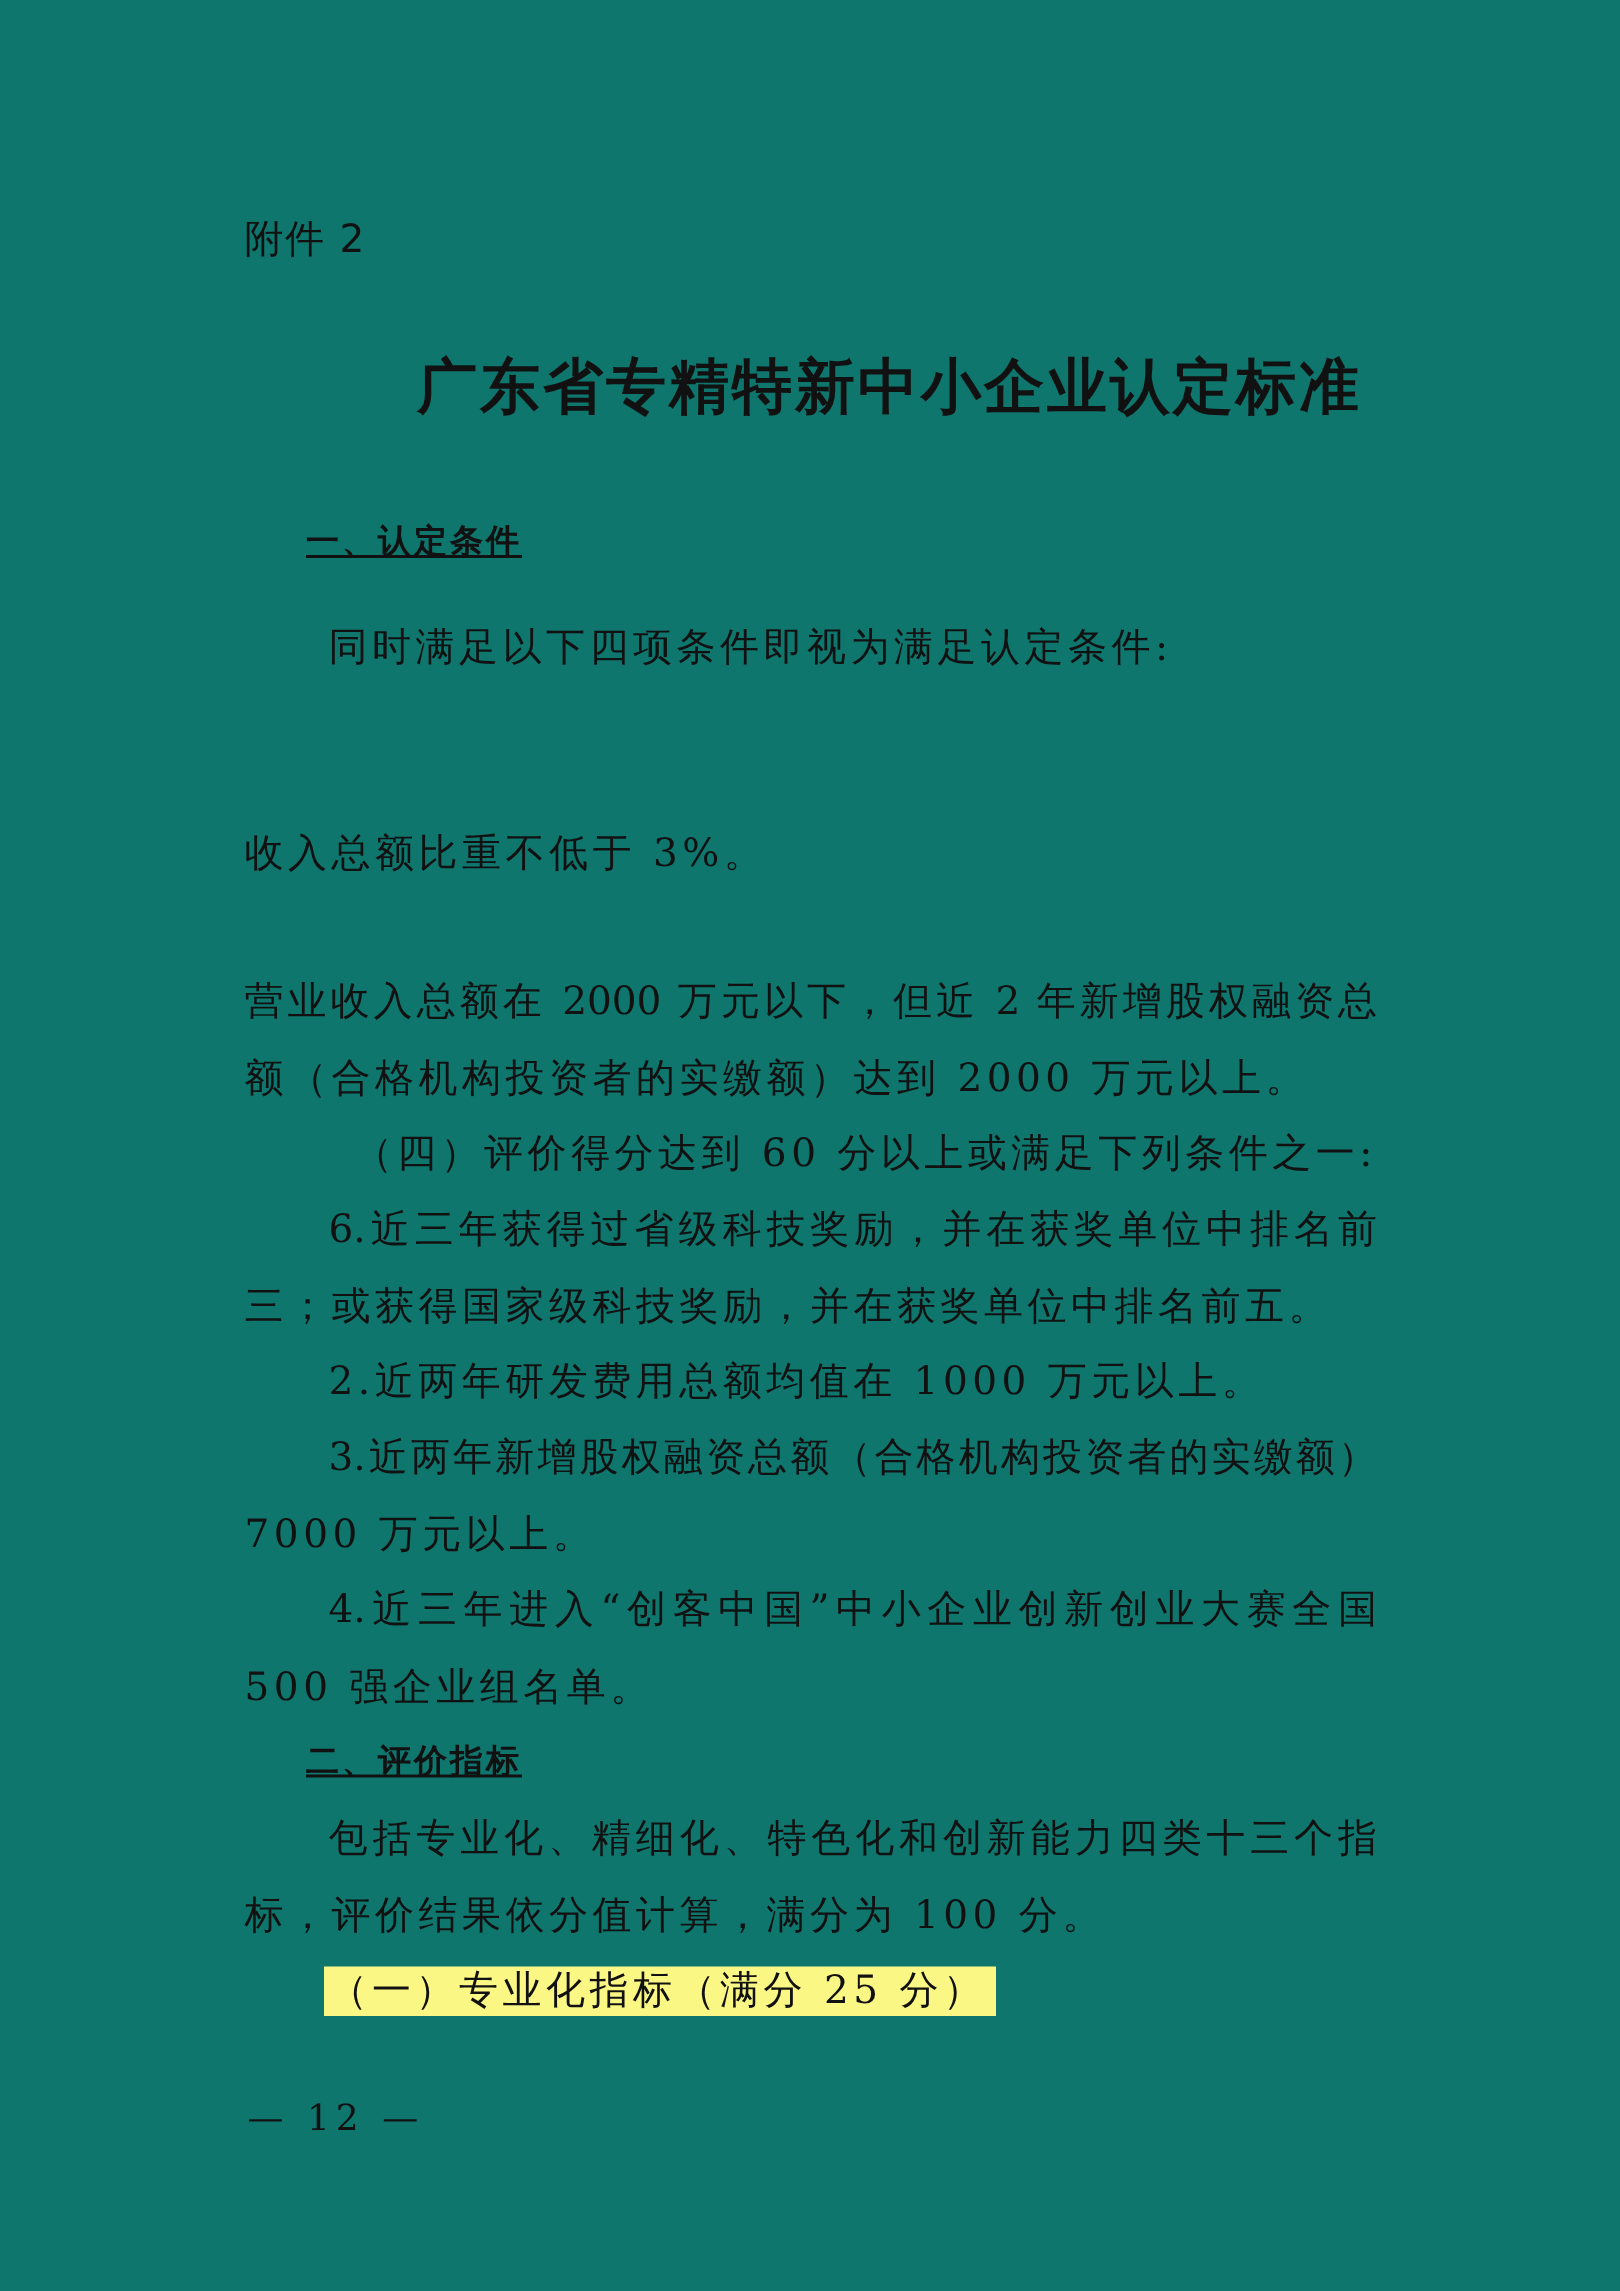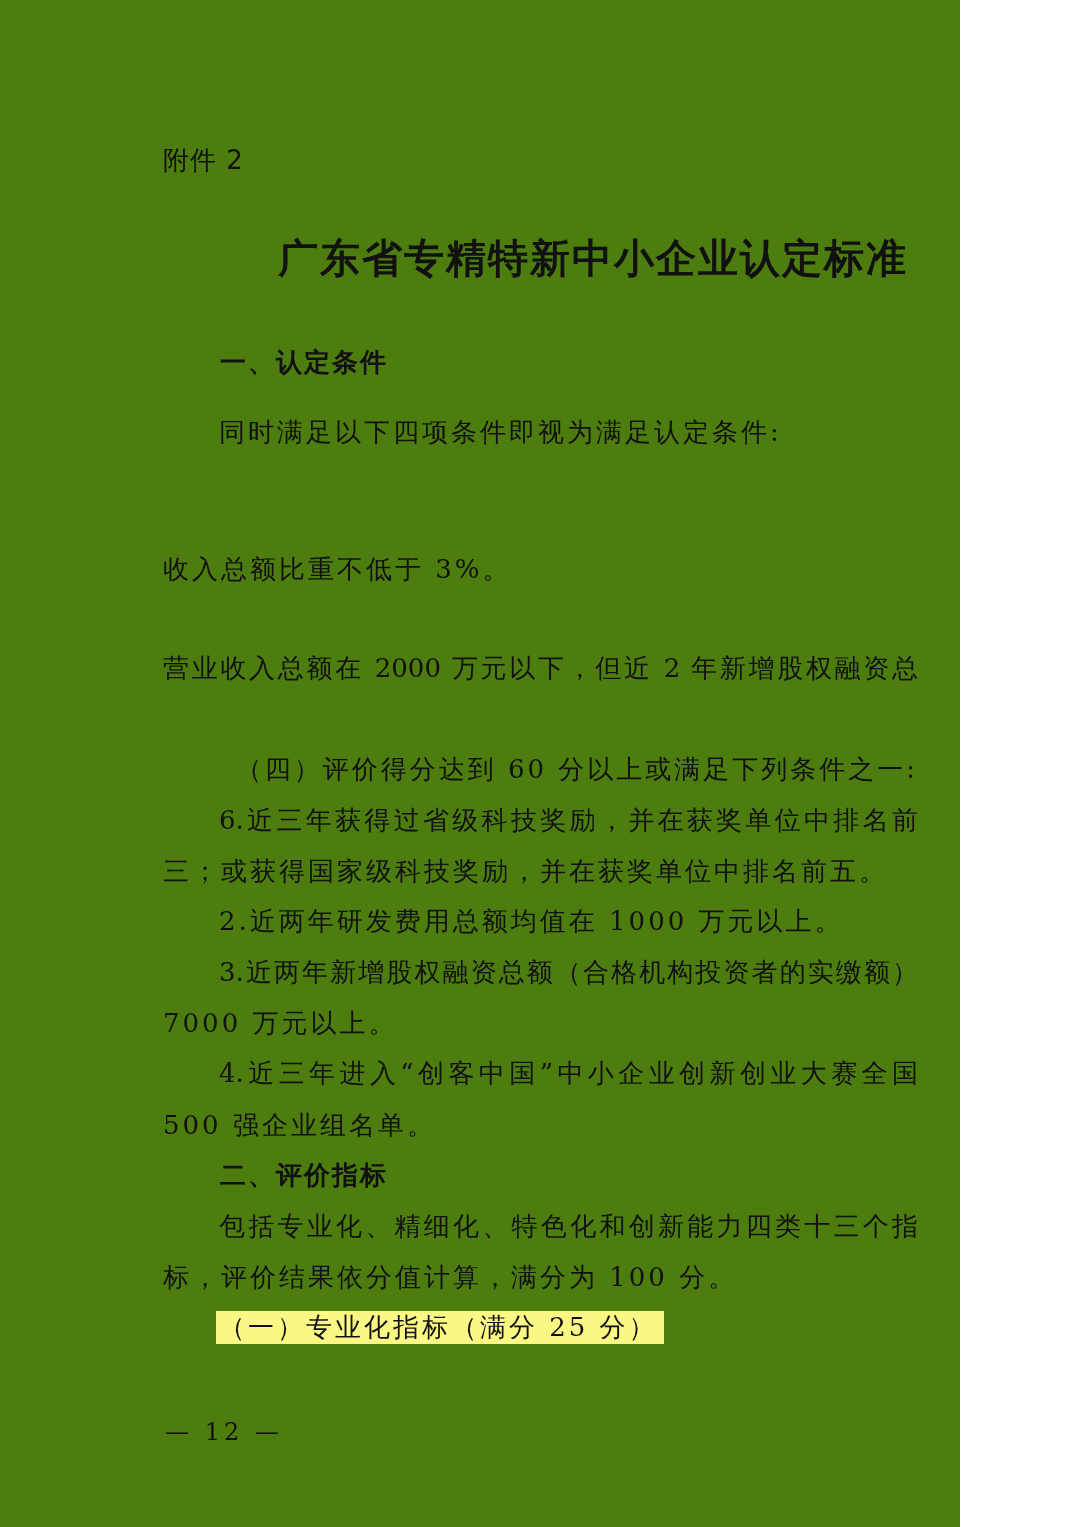--- a/index.html
+++ b/index.html
@@ -1,72 +1,73 @@
 <!DOCTYPE html>
 <html><head>
   <meta charset="utf-8">
   <style>
     html, body { margin: 0; padding: 0; background: #ffffff; }
     body {
       width: 1080px; height: 1527px; position: relative; overflow: hidden;
       font-family: "DejaVu Serif", "Liberation Serif", serif;
       color: #111111;
     }
-    .page { position: absolute; left: 0; top: 0; width: 960px; height: 1527px; background: #4d7c0f; }
+    .page { position: absolute; left: 0; top: 0; width: 1080px; height: 1527px; background: #0f766e; }
     .attach {
       position: absolute; left: 163px; top: 140px;
       font-family: "DejaVu Sans", "Liberation Sans", sans-serif;
       font-size: 26px; letter-spacing: 1px; line-height: 40px;
     }
     .title {
       position: absolute; left: 278px; top: 228px; width: 620px;
       font-family: "DejaVu Serif", "Liberation Serif", serif;
       font-weight: bold; font-size: 40px; line-height: 60px; letter-spacing: 2px;
       white-space: nowrap;
     }
     .h1 {
-      position: absolute; left: 220px;
+      position: absolute; left: 204px;
       font-family: "DejaVu Sans", "Liberation Sans", sans-serif;
-      font-weight: bold; font-size: 26px; line-height: 40px; letter-spacing: 2px;
+      font-weight: bold; font-size: 22px; line-height: 40px; letter-spacing: 2px;
       white-space: nowrap;
+      text-decoration: underline;
     }
     .line {
       position: absolute; left: 163px; width: 755px;
       font-size: 26px; line-height: 40px; letter-spacing: 3px;
       white-space: nowrap;
     }
     .line.indent { left: 219px; width: 699px; }
     .line.justify { text-align: justify; text-align-last: justify; letter-spacing: 0; }
     .hl {
       background: #fbf785; padding: 1px 6px 2px 0; margin-left: -3px; padding-left: 3px;
     }
     .page-number {
       position: absolute; left: 165px; top: 1394px;
       font-size: 24px; line-height: 36px; letter-spacing: 4px;
       white-space: nowrap;
-      margin-top: 20px;
     }
   </style>
 </head>
 <body>
 
 <div class="page">
 
   <div class="attach">附件 2</div>
 
   <div class="title">广东省专精特新中小企业认定标准</div>
 
   <div class="h1" style="top:342px;">一、认定条件</div>
 
   <div class="line indent" style="top:412px;">同时满足以下四项条件即视为满足认定条件:</div>
 
 
   <div class="line" style="top:549px;">收入总额比重不低于 3%。</div>
 
   <div class="line justify" style="top:648px;">营业收入总额在 2000 万元以下，但近 2 年新增股权融资总</div>
+  <div class="line" style="top:699px;">额（合格机构投资者的实缴额）达到 2000 万元以上。</div>
 
   <div class="line indent" style="top:749px;text-align:right;">（四）评价得分达到 60 分以上或满足下列条件之一:</div>
 
   <div class="line indent justify" style="top:800px;">6.近三年获得过省级科技奖励，并在获奖单位中排名前</div>
   <div class="line" style="top:851px;">三；或获得国家级科技奖励，并在获奖单位中排名前五。</div>
 
   <div class="line indent" style="top:901px;">2.近两年研发费用总额均值在 1000 万元以上。</div>
 
   <div class="line indent justify" style="top:952px;">3.近两年新增股权融资总额（合格机构投资者的实缴额）</div>
   <div class="line" style="top:1003px;">7000 万元以上。</div>

